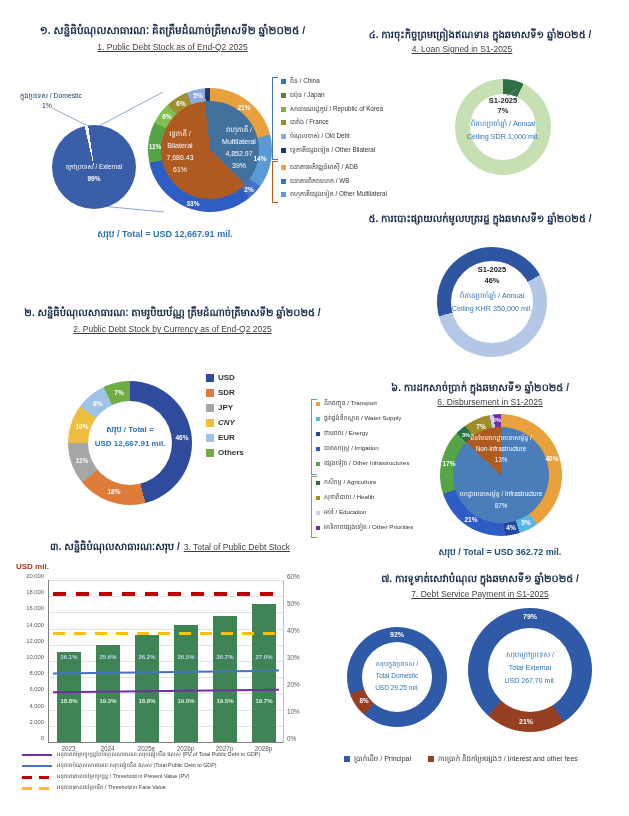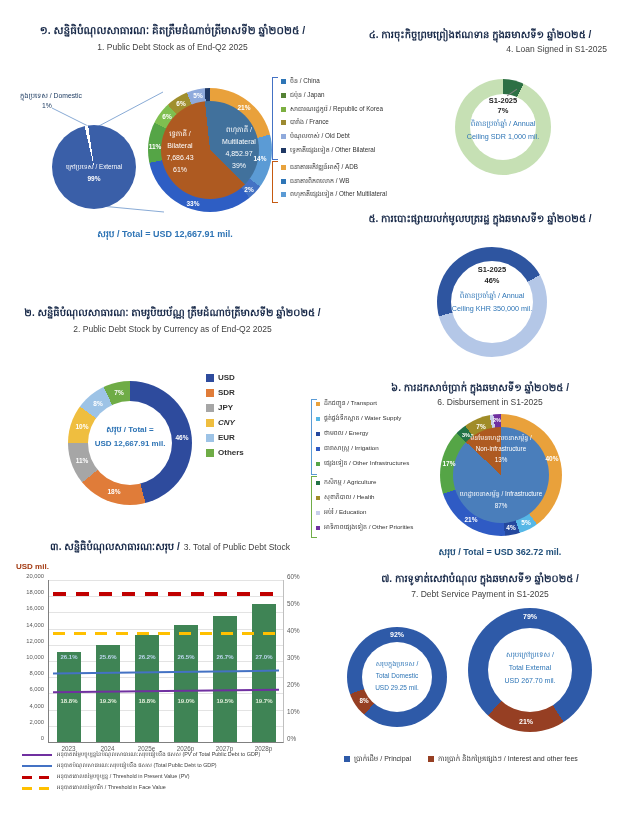--- a/index.html
+++ b/index.html
@@ -1,21 +1,21 @@
 <!DOCTYPE html>
 <html><head>
 <meta charset="utf-8">
 <style>
   html,body{margin:0;padding:0;background:#fff;}
   #canvas{position:relative;width:629px;height:816px;background:#fff;overflow:hidden;
           font-family:"Liberation Sans","DejaVu Sans",sans-serif;color:#333;}
   .t{position:absolute;white-space:nowrap;}
   .c{text-align:center;white-space:normal;}
   .hkm{font-weight:bold;color:#1A2B4A;font-size:10.5px;}
-  .hen{color:#3F3F3F;font-size:8.5px;}
+  .hen{color:#3F3F3F;font-size:8.5px;text-decoration:underline;}
   .tot{font-weight:bold;color:#2E74B5;font-size:9px;}
   .donut,.hole,.pie{position:absolute;border-radius:50%;}
   .hole{background:#fff;}
   .rl{position:absolute;transform:translate(-50%,-50%);color:#fff;font-size:6.5px;font-weight:bold;}
   .leg-row{position:absolute;display:flex;align-items:center;gap:4px;}
   .leg-sq{width:5px;height:5px;flex:0 0 auto;}
   .bracket{position:absolute;width:5px;border-left:1.6px solid;border-top:1.6px solid;border-bottom:1.6px solid;}
   
   .pie-s1-small{background:conic-gradient(#3A5FA8 0 347deg,#ffffff 347deg 352deg,#3A5FA8 352deg 360deg);}
   .ring-s1{background:conic-gradient(#E9A13B 0 75.6deg,#5B9BD5 75.6deg 126deg,#4472C4 126deg 140.4deg,#2E5EC4 140.4deg 258deg,#55A546 258deg 296deg,#7FBF50 296deg 317deg,#A08F2E 317deg 338deg,#8FAADC 338deg 355deg,#1F3864 355deg 360deg);}
@@ -129,21 +129,21 @@
   <div class="leg-row" style="left:281px;top:177px;font-size:6.3px;">
       <i class="leg-sq" style="background: rgb(46, 117, 182);"></i>
       <span>ធនាគារពិភពលោក / WB</span>
     </div>
   <div class="leg-row" style="left:281px;top:190px;font-size:6.3px;">
       <i class="leg-sq" style="background: rgb(91, 155, 213);"></i>
       <span>ពហុភាគីផ្សេងទៀត / Other Multilateral</span>
     </div>
 
   <div class="t c hkm" style="left:335px;top:28px;width:290px;font-size:10px;">៤. ការចុះកិច្ចព្រមព្រៀងឥណទាន ក្នុងឆមាសទី១ ឆ្នាំ២០២៥ /</div>
-  <div class="t c hen" style="left:317px;top:44px;width:290px;text-align:right;">4. Loan Signed in S1-2025</div>
+  <div class="t c hen" style="left:317px;top:44px;width:290px;">4. Loan Signed in S1-2025</div>
   <div class="donut ring-s4" style="left:455px;top:79px;width:96px;height:96px;"></div>
   <div class="hole" style="left:470px;top:94px;width:66px;height:66px;"></div>
   <div class="leader" style="left:506px;top:92px;width:12px;transform:rotate(-35deg);"></div>
   <div class="t c" style="left:455px;top:96px;width:96px;font-size:7.5px;font-weight:bold;color:#222;">S1-2025</div>
   <div class="t c" style="left:455px;top:106px;width:96px;font-size:7.5px;font-weight:bold;color:#222;">7%</div>
   <div class="t c" style="left:447px;top:119px;width:112px;font-size:7.2px;color:#2E75B6;">ពិតានប្រចាំឆ្នាំ / Annual</div>
   <div class="t c" style="left:447px;top:132px;width:112px;font-size:7.2px;color:#2E75B6;">Ceiling SDR 1,000 mil.</div>
 
   <div class="t c hkm" style="left:335px;top:212px;width:290px;font-size:10px;">៥. ការបោះផ្សាយលក់មូលបត្ររដ្ឋ ក្នុងឆមាសទី១ ឆ្នាំ២០២៥ /</div>
   <div class="donut ring-s5" style="left:437px;top:247px;width:110px;height:110px;"></div>

